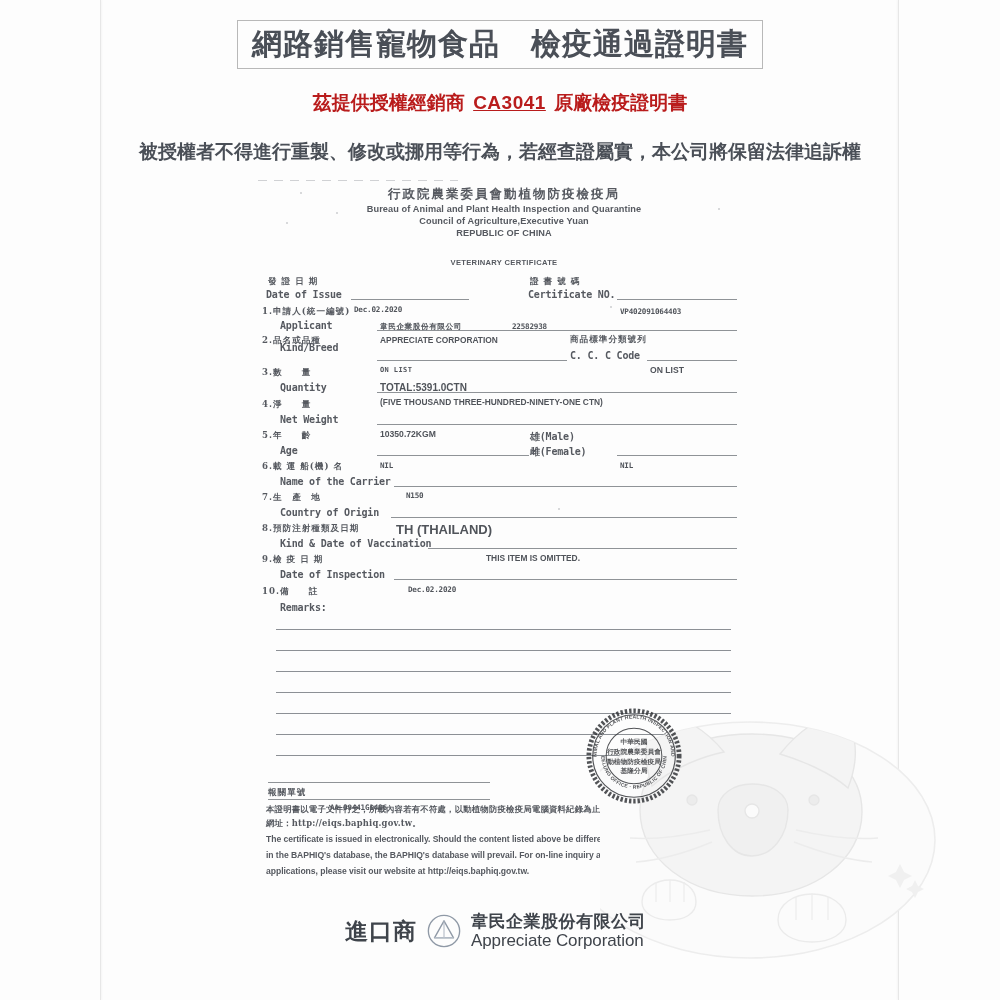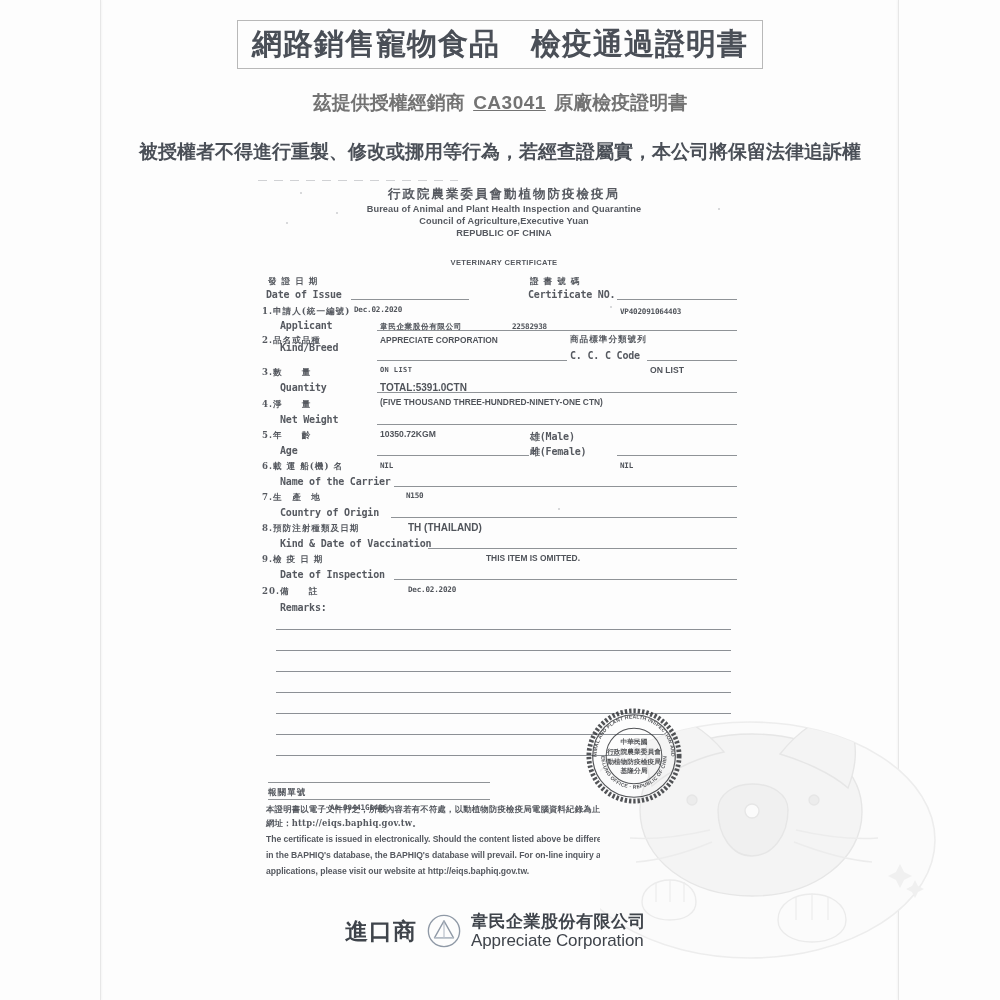--- a/index.html
+++ b/index.html
@@ -52,21 +52,21 @@
     line-height: 1.1;
     white-space: nowrap;
   }
   .sub-line-1 {
     position: absolute;
     left: 0; right: 0;
     top: 90px;
     text-align: center;
     font-size: 19px;
     font-weight: bold;
-    color: #737373;
+    color: #b91c1c;
     white-space: nowrap;
   }
   .sub-line-1 .code {
     text-decoration: underline;
     letter-spacing: 0.5px;
     padding: 0 3px;
   }
   .sub-line-2 {
     position: absolute;
     left: 0; right: 0;
@@ -364,39 +364,39 @@
       <span>6.</span><span>載 運 船(機) 名</span>
     </div>
     <div class="lbl-en" style="left:22px; top:298px;">Name of the Carrier</div>
     <div class="val mono" style="left:148px; top:297px;">N150</div>
     <div class="rule" style="left:136px; top:308px; width:343px;"></div>
 
     <div class="lbl-cn" style="left:4px;  top:314px;">
       <span>7.</span><span>生　產　地</span>
     </div>
     <div class="lbl-en" style="left:22px; top:329px;">Country of Origin</div>
-    <div class="val" style="left:150px; top:328px; font-size:10px;">TH (THAILAND)</div>
+    <div class="val" style="left:138px; top:328px; font-size:13px;">TH (THAILAND)</div>
     <div class="rule" style="left:133px; top:339px; width:346px;"></div>
 
     <div class="lbl-cn" style="left:4px;  top:345px;">
       <span>8.</span><span>預防注射種類及日期</span>
     </div>
     <div class="lbl-en" style="left:22px; top:360px;">Kind &amp; Date of Vaccination</div>
     <div class="val" style="left:228px; top:359px; font-size:8.4px;">THIS ITEM IS OMITTED.</div>
     <div class="rule" style="left:170px; top:370px; width:309px;"></div>
 
     <div class="lbl-cn" style="left:4px;  top:376px;">
       <span>9.</span><span>檢 疫 日 期</span>
     </div>
     <div class="lbl-en" style="left:22px; top:391px;">Date of Inspection</div>
     <div class="val mono" style="left:150px; top:391px;">Dec.02.2020</div>
     <div class="rule" style="left:136px; top:401px; width:343px;"></div>
 
     <div class="lbl-cn" style="left:4px;  top:408px;">
-      <span>20.</span><span>備　　註</span>
+      <span>10.</span><span>備　　註</span>
     </div>
     <div class="lbl-en" style="left:22px; top:424px;">Remarks:</div>
 
     <div class="remark-rule" style="top:451px;"></div>
     <div class="remark-rule" style="top:472px;"></div>
     <div class="remark-rule" style="top:493px;"></div>
     <div class="remark-rule" style="top:514px;"></div>
     <div class="remark-rule" style="top:535px;"></div>
     <div class="remark-rule" style="top:556px;"></div>
     <div class="remark-rule" style="top:577px;"></div>

